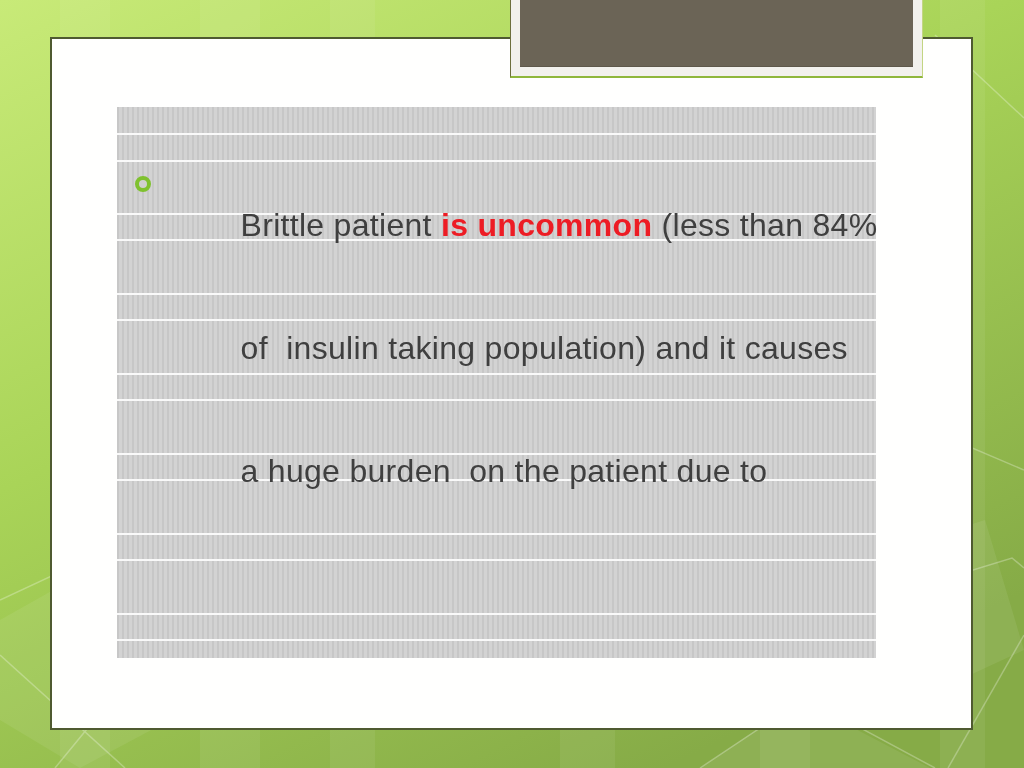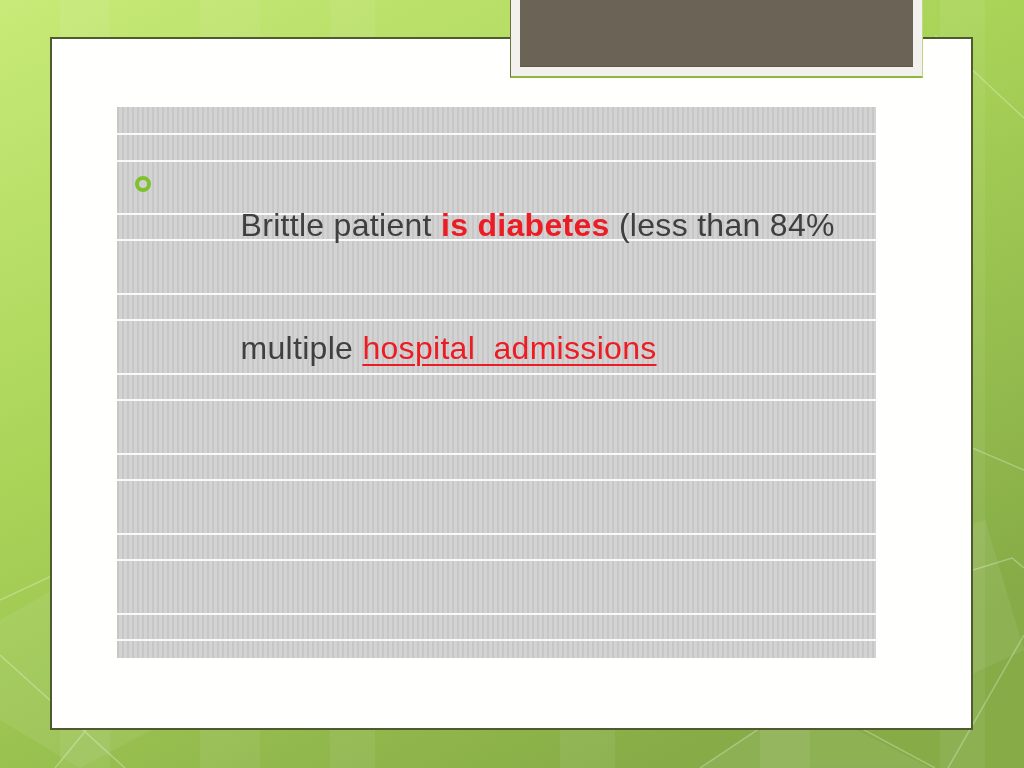--- a/index.html
+++ b/index.html
@@ -99,21 +99,24 @@
 
   <div class="titlebox">
     <div class="titlebox-fill"></div>
   </div>
 
   <div class="stripebox">
     <div class="ruling"></div>
     <div class="textblock">
       <span class="bullet"></span>
       <div class="tline">
-        <span class="seg">Brittle patient </span><span class="seg bold-red">is diabetes</span><span class="seg"> (less than 84%</span>
+        <span class="seg">Brittle patient </span><span class="seg bold-red">is uncommon</span><span class="seg"> (less than 84%</span>
       </div>
       <div class="tline">
-        <span class="seg">multiple </span><span class="seg red-underline">hospital  admissions</span>
+        <span class="seg">of  insulin taking population) and it causes</span>
+      </div>
+      <div class="tline">
+        <span class="seg">a huge burden  on the patient due to</span>
       </div>
     </div>
   </div>
 
 </div>
 
 </body></html>

